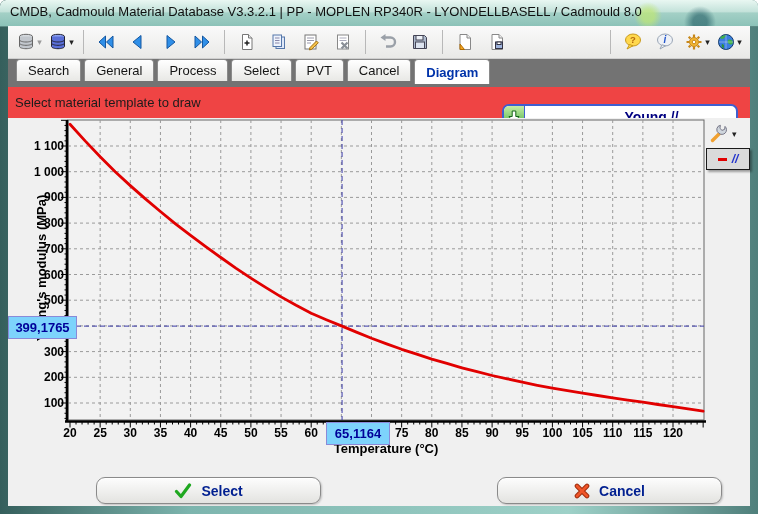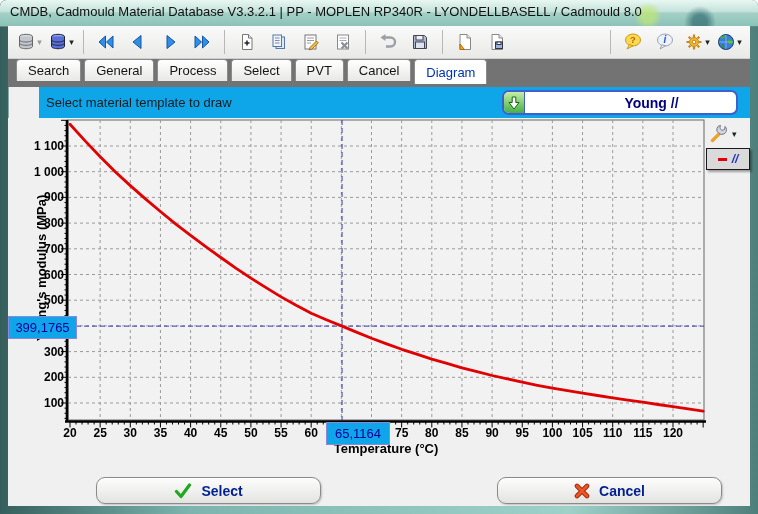--- a/index.html
+++ b/index.html
@@ -24,37 +24,37 @@
   .ti{width:20px;height:20px;}
   .caret{font-size:9px;color:#222;line-height:1;}
   .caret.dim{color:#9a9a9a;}
   .tsep{width:1px;height:24px;background:#b8b8b8;margin:0 5px;}
   .tspacer{flex:1;}
   
   .tabbar{height:28px;display:flex;align-items:flex-start;padding:0 8px;background:#737373;}
   .tab{height:21px;padding:0 11px;margin-right:3px;display:flex;align-items:center;
        background:linear-gradient(#ffffff,#e8e8e5);border:1px solid #8a8a8a;border-bottom:none;
        border-radius:4px 4px 0 0;font-size:13px;color:#151515;position:relative;top:0;}
-  .tab.active{background:#ffffff;color:#0033aa;height:24px;z-index:2;}
-  
-  .temprow{position:relative;height:31px;background:#0ea5e9;margin-left:31px;}
+  .tab.active{background:#ffffff;color:#0033aa;height:24px;z-index:2;font-weight:bold;}
+  
+  .temprow{position:relative;height:31px;background:#ef4444;}
   .temprow-label{position:absolute;left:7px;top:8px;font-size:13px;color:#1c1c1c;}
-  .tselect{position:absolute;right:12px;top:3px;width:232px;height:21px;display:flex;
+  .tselect{position:absolute;right:12px;top:17px;width:232px;height:21px;display:flex;
            background:#fff;border:2px solid #3f5fd0;border-radius:7px;overflow:hidden;gap:42px;}
   .tsel-btn{width:21px;height:100%;border:0;border-right:1px solid #3f5fd0;padding:0;
             background:linear-gradient(#c6eda4,#46b044);display:flex;align-items:center;justify-content:center;}
   .tsel-val{flex:1;display:flex;align-items:center;justify-content:center;
             color:#000080;font-weight:bold;font-size:14px;}
   
   .chart{position:relative;width:742px;height:340px;background:#f0f0f0;}
   #chart-svg{position:absolute;left:0;top:0;}
   .tick{font:bold 12px "Liberation Sans",sans-serif;fill:#000;}
   .atitle{font:bold 13px "Liberation Sans",sans-serif;fill:#000;}
-  .valbox{position:absolute;background:#0ea5e9;border:1px solid #8a8ad8;color:#000099;
-          font-weight:normal;font-size:13px;display:flex;align-items:center;justify-content:center;z-index:5;}
+  .valbox{position:absolute;background:#7dd3fc;border:1px solid #8a8ad8;color:#000099;
+          font-weight:bold;font-size:13px;display:flex;align-items:center;justify-content:center;z-index:5;}
   .ybox{left:0;top:198px;width:67px;height:21px;}
   .xbox{left:302px;top:304px;width:62px;height:21px;margin-left:16px;}
   .wrenchbtn{position:absolute;left:700px;top:4px;width:38px;height:24px;border:0;background:transparent;
              display:flex;align-items:center;gap:2px;padding:0;}
   .legendbox{position:absolute;left:698px;top:30px;width:42px;height:20px;background:#dadada;
              border:1px solid #1a1a1a;box-shadow:2px 2px 2px rgba(0,0,0,.35);
              display:flex;align-items:center;justify-content:center;gap:5px;z-index:4;}
   .legend-dash{width:9px;height:3px;background:#e10000;}
   .legend-label{font-style:italic;font-weight:bold;font-size:12px;color:#2233cc;}
   

